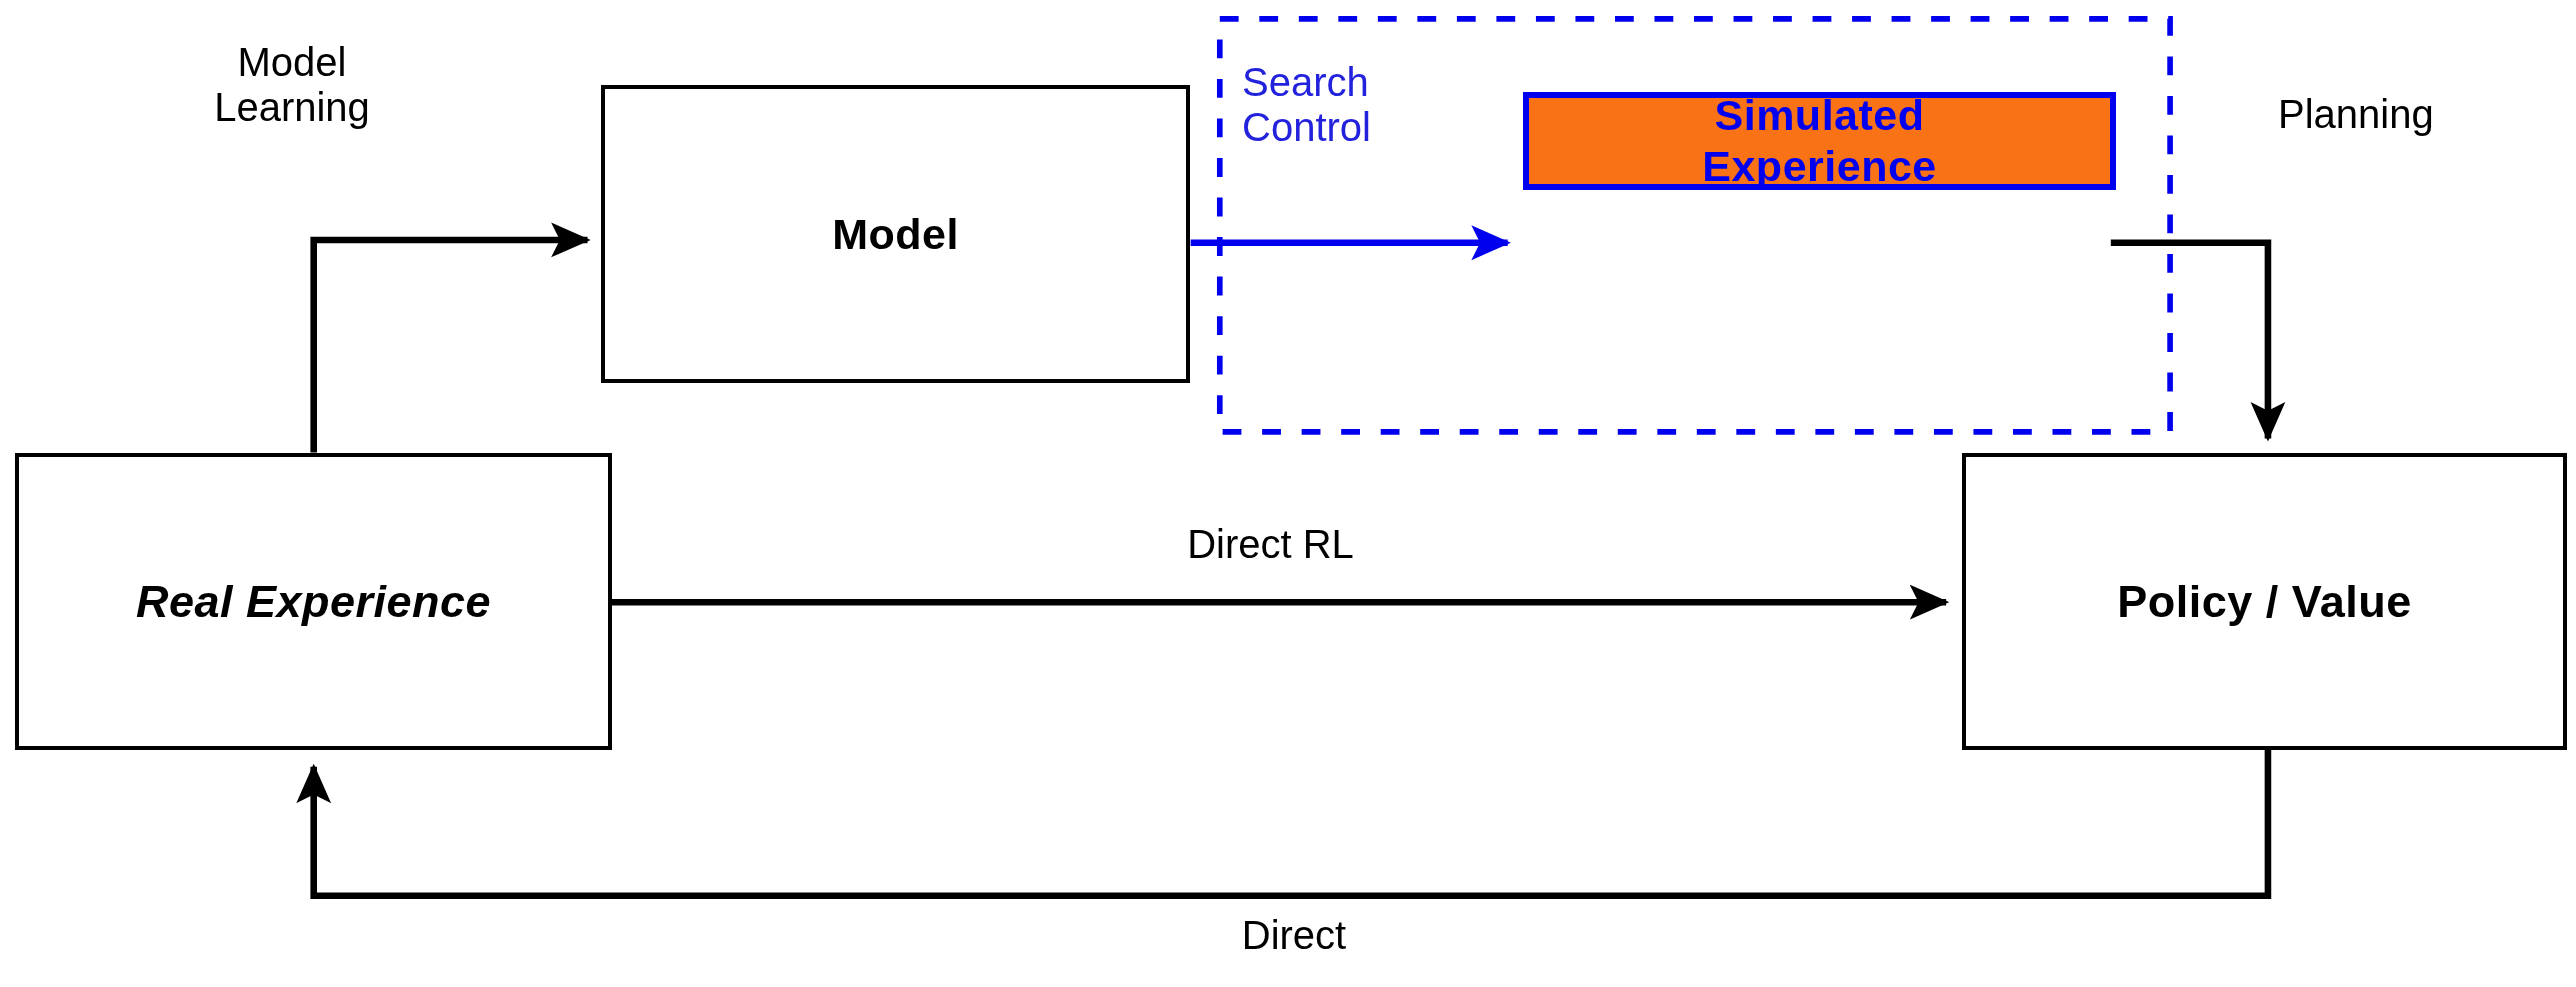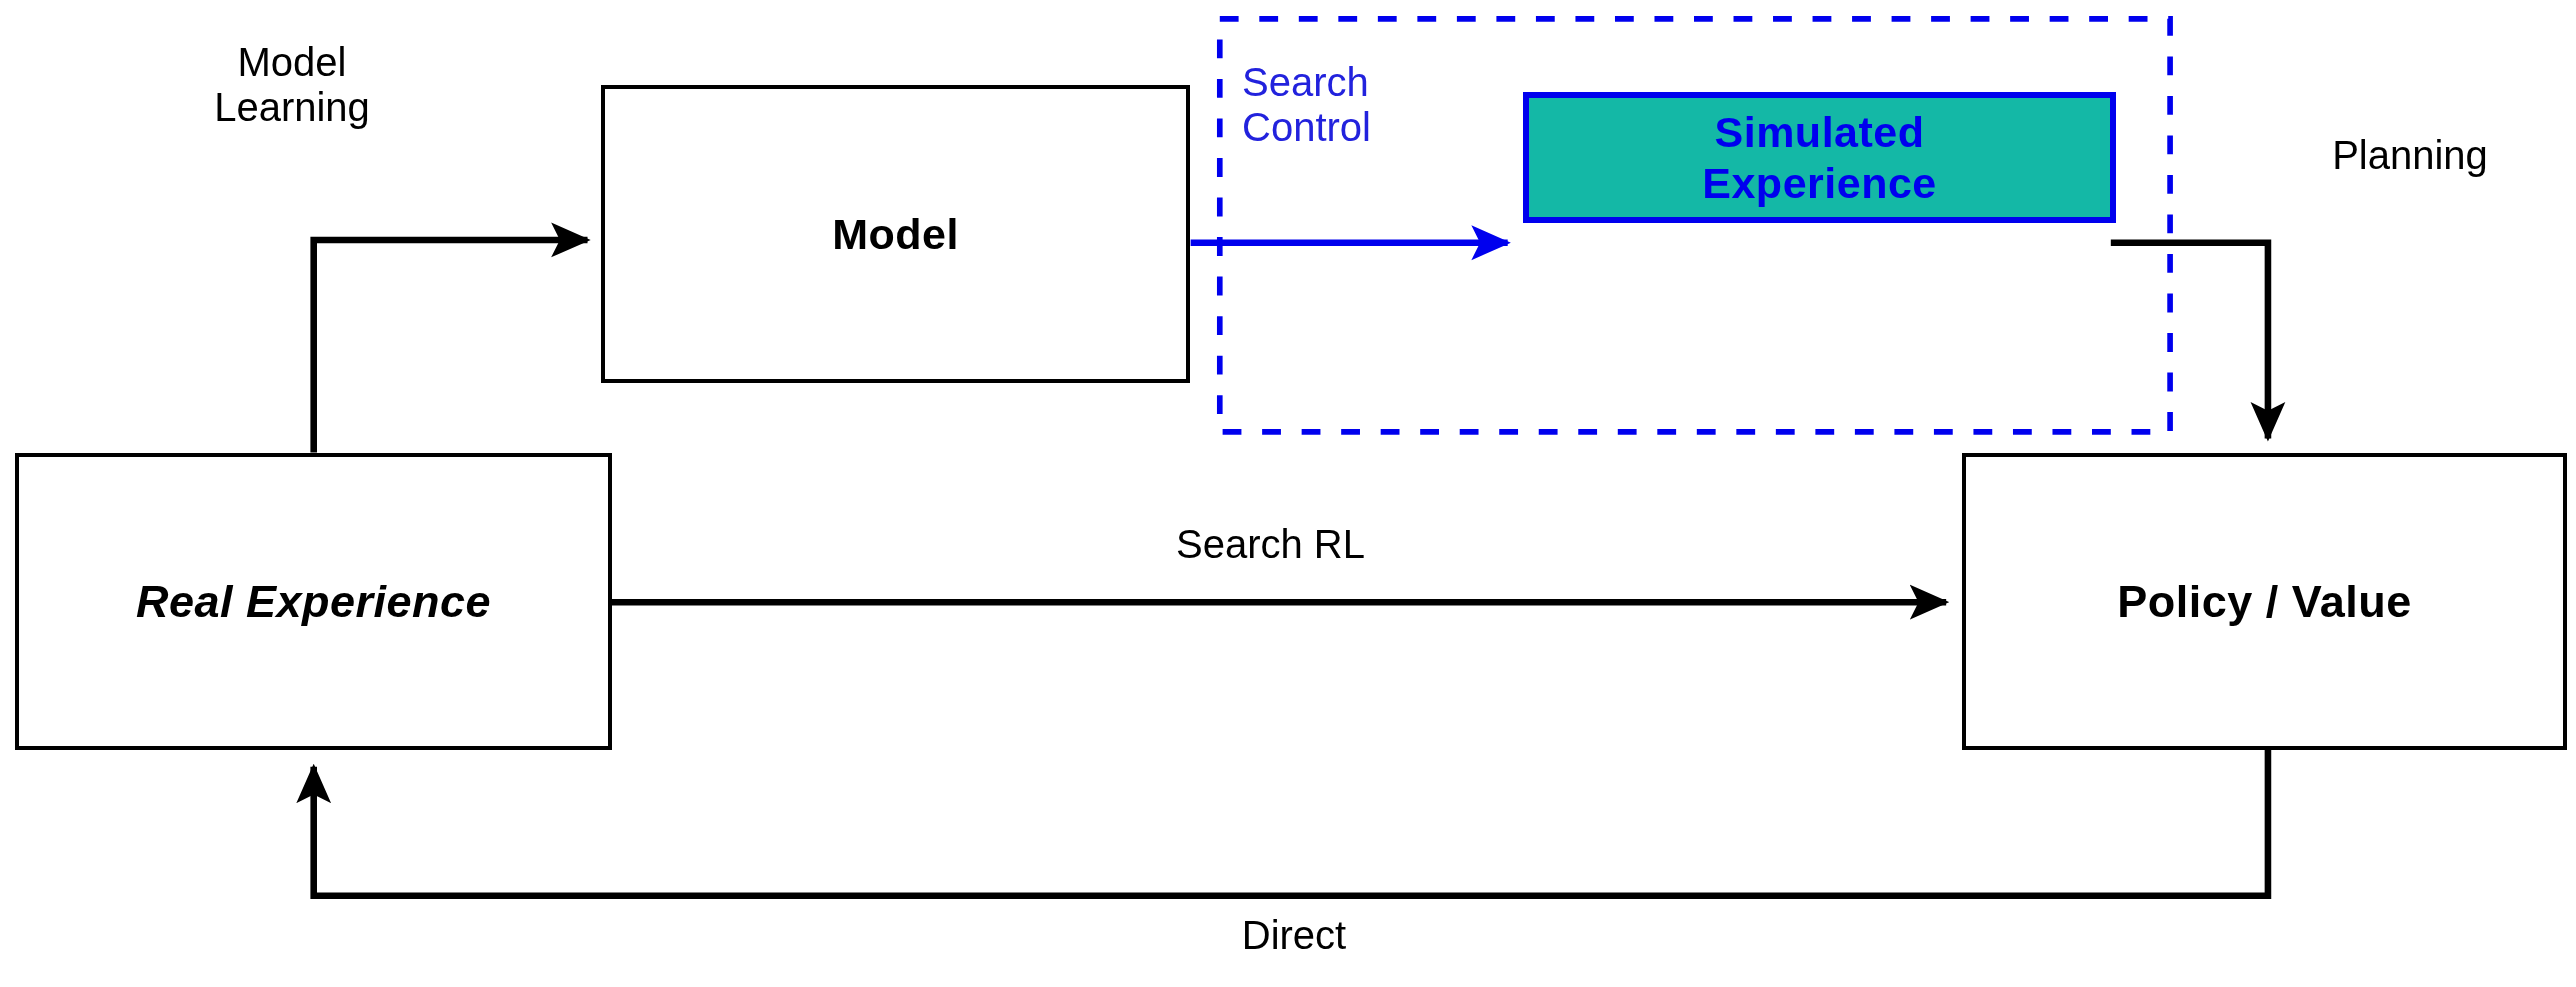--- a/index.html
+++ b/index.html
@@ -45,22 +45,22 @@
     left: 601px;
     top: 85px;
     width: 589px;
     height: 298px;
   }
   
   #simulated-box {
     left: 1523px;
     top: 92px;
     width: 593px;
-    height: 131px;
-    background: #14b8a6;
+    height: 98px;
+    background: #f97316;
     border: 6.6px solid #0000EE;
   }
   #simulated-box .node-label {
     color: #0000EE;
   }
   
   #real-box {
     left: 15px;
     top: 453px;
     width: 597px;
@@ -101,22 +101,21 @@
   #label-search-control {
     left: 1242px;
     top: 60px;
     width: 216px;
     text-align: left;
   }
   #label-planning {
     left: 2278px;
     top: 92px;
     width: 264px;
-    text-align: center;
-    margin-top: 41px;
+    text-align: left;
   }
   #label-direct-rl {
     left: 1035px;
     top: 522px;
     width: 471px;
   }
   #label-action {
     left: 1082px;
     top: 913px;
     width: 424px;
@@ -168,18 +167,18 @@
   </div>
 
   <div class="edge-label" id="label-model-learning">Model
 Learning</div>
 
   <div class="edge-label blue" id="label-search-control">Search
 Control</div>
 
   <div class="edge-label" id="label-planning">Planning</div>
 
-  <div class="edge-label" id="label-direct-rl">Search RL</div>
+  <div class="edge-label" id="label-direct-rl">Direct RL</div>
 
   <div class="edge-label" id="label-action">Direct</div>
 
 </div>
 
 
 </body></html>

